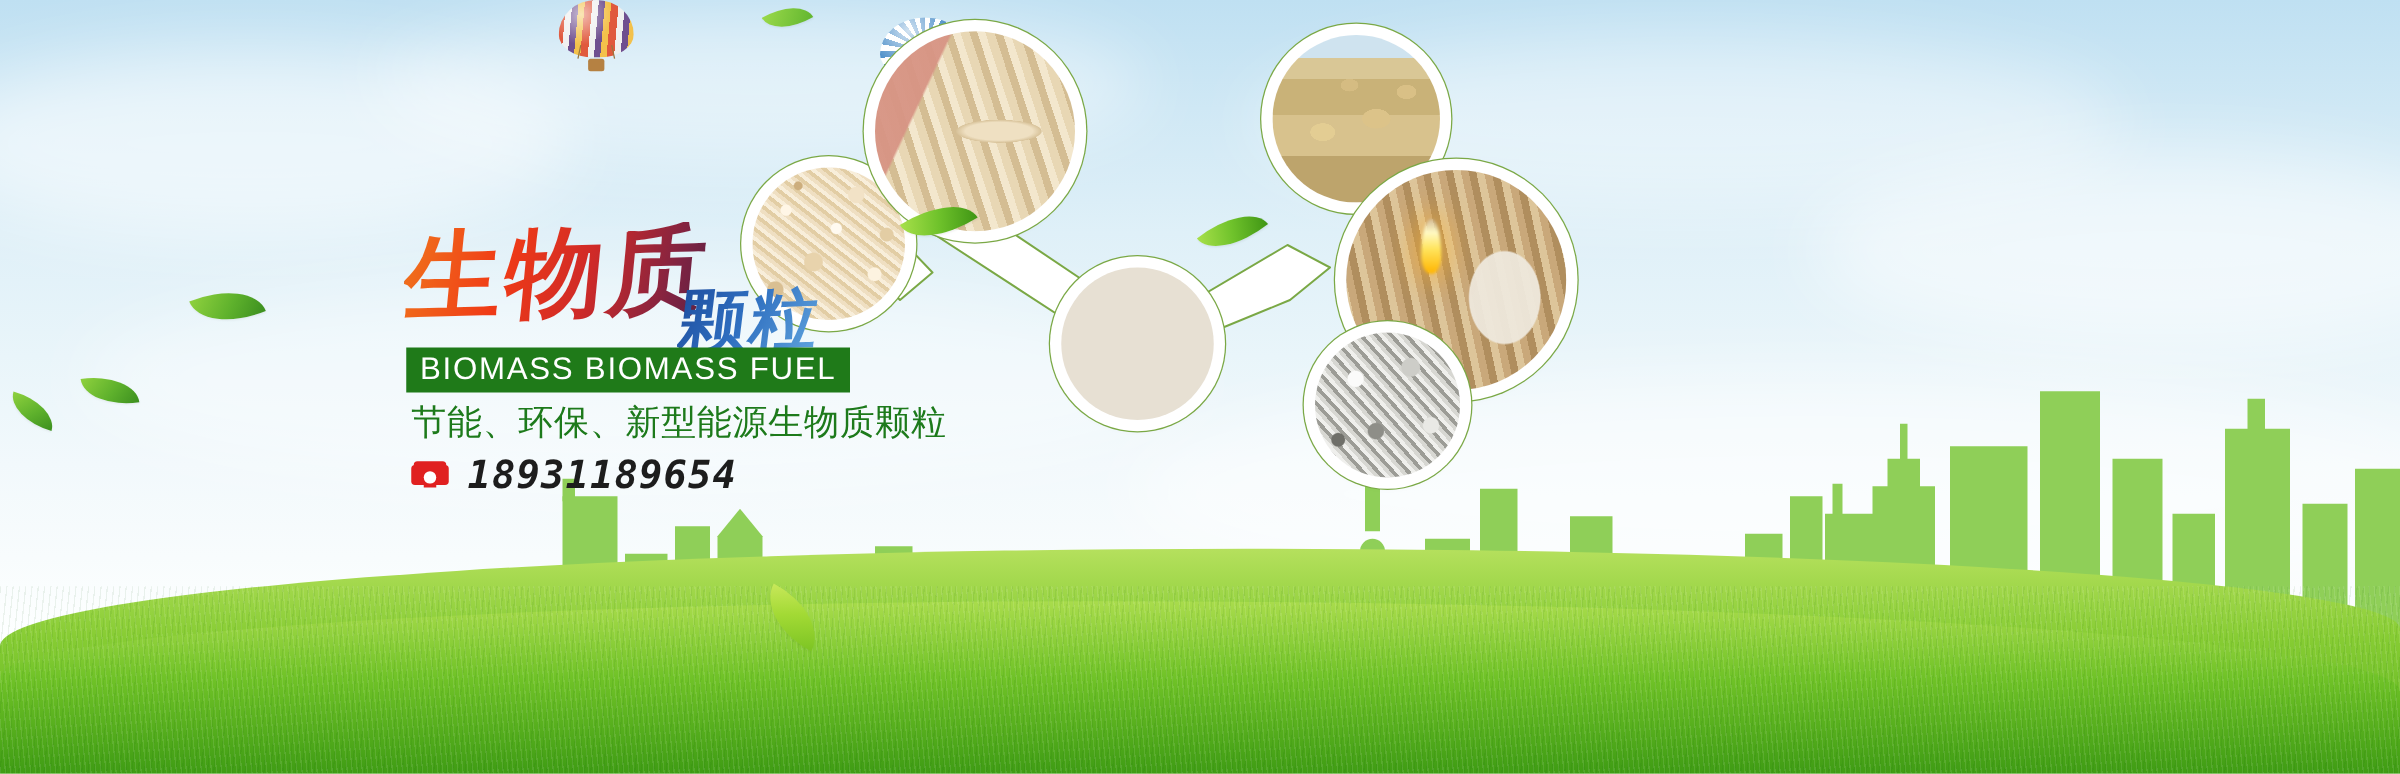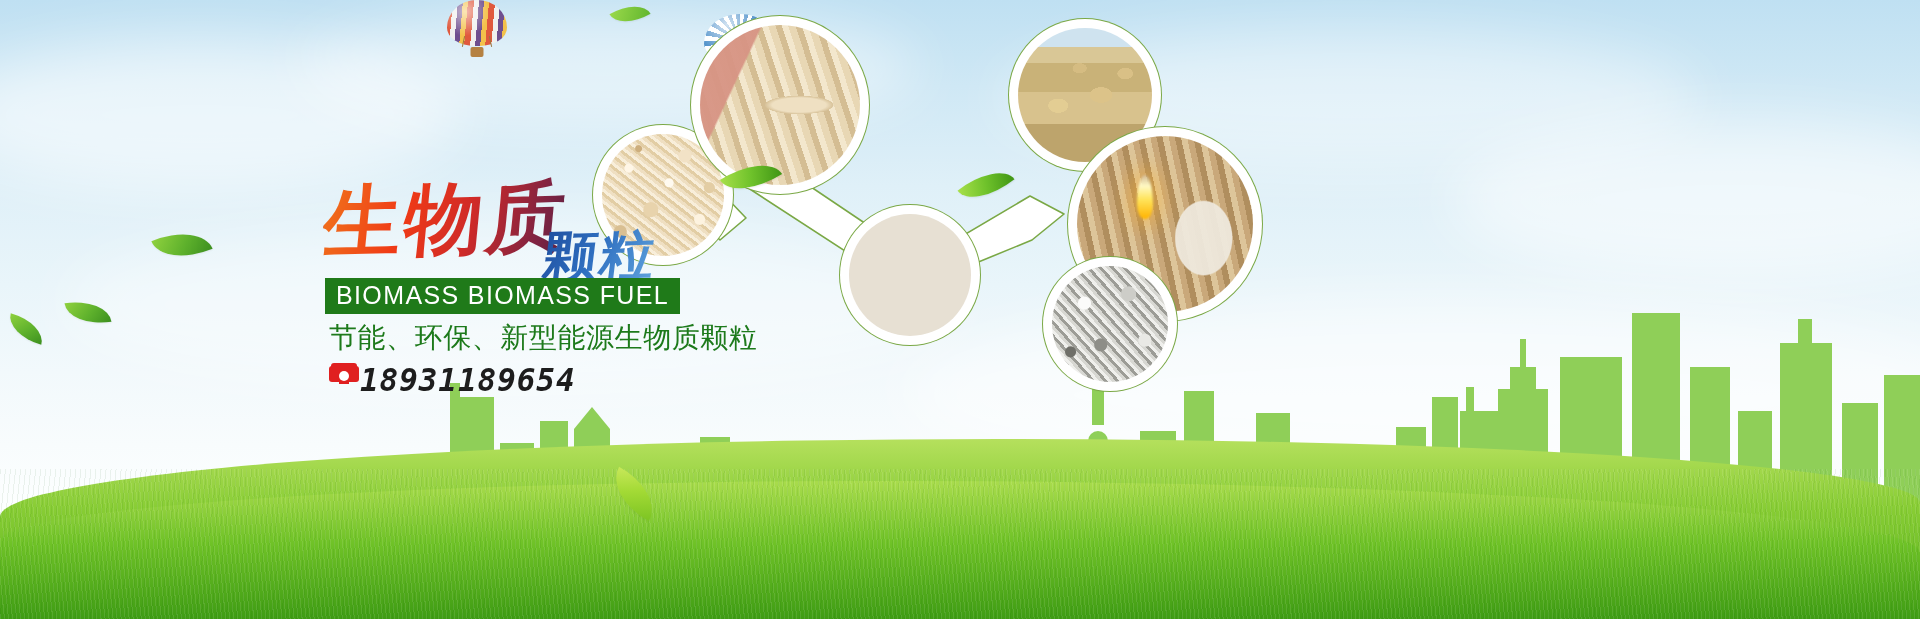--- a/index.html
+++ b/index.html
@@ -187,21 +187,21 @@
       transform:skewX(-9deg) rotate(-2deg); white-space:nowrap;}
 
   #badge-en{ position:absolute; left:9px; top:98px; background:#1f7a19; color:#fff;
       font-size:25px; font-weight:400; letter-spacing:.055em; padding:3px 11px 4px;
       white-space:nowrap; line-height:1.16; }
 
   #subtitle-cn{ position:absolute; left:13px; top:139px; color:#1d7a1b;
       font-size:28px; letter-spacing:.02em; white-space:nowrap;
       font-family:Liberation Mono, monospace; }
 
-  #phone-row{ position:absolute; left:12px; top:182px; display:flex; align-items:flex-start; gap:0; }
+  #phone-row{ position:absolute; left:12px; top:182px; display:flex; align-items:center; gap:14px; }
   #phone-icon{ width:32px; height:24px; position:relative; display:block; }
   #phone-number{ font-family:"DejaVu Sans Mono","Liberation Mono",monospace;
       font-size:31px; font-weight:700; font-style:italic; color:#1d1d1d; letter-spacing:.03em;
       white-space:nowrap; }
 </style>
 </head>
 <body>
 
 <div class="banner">
 

